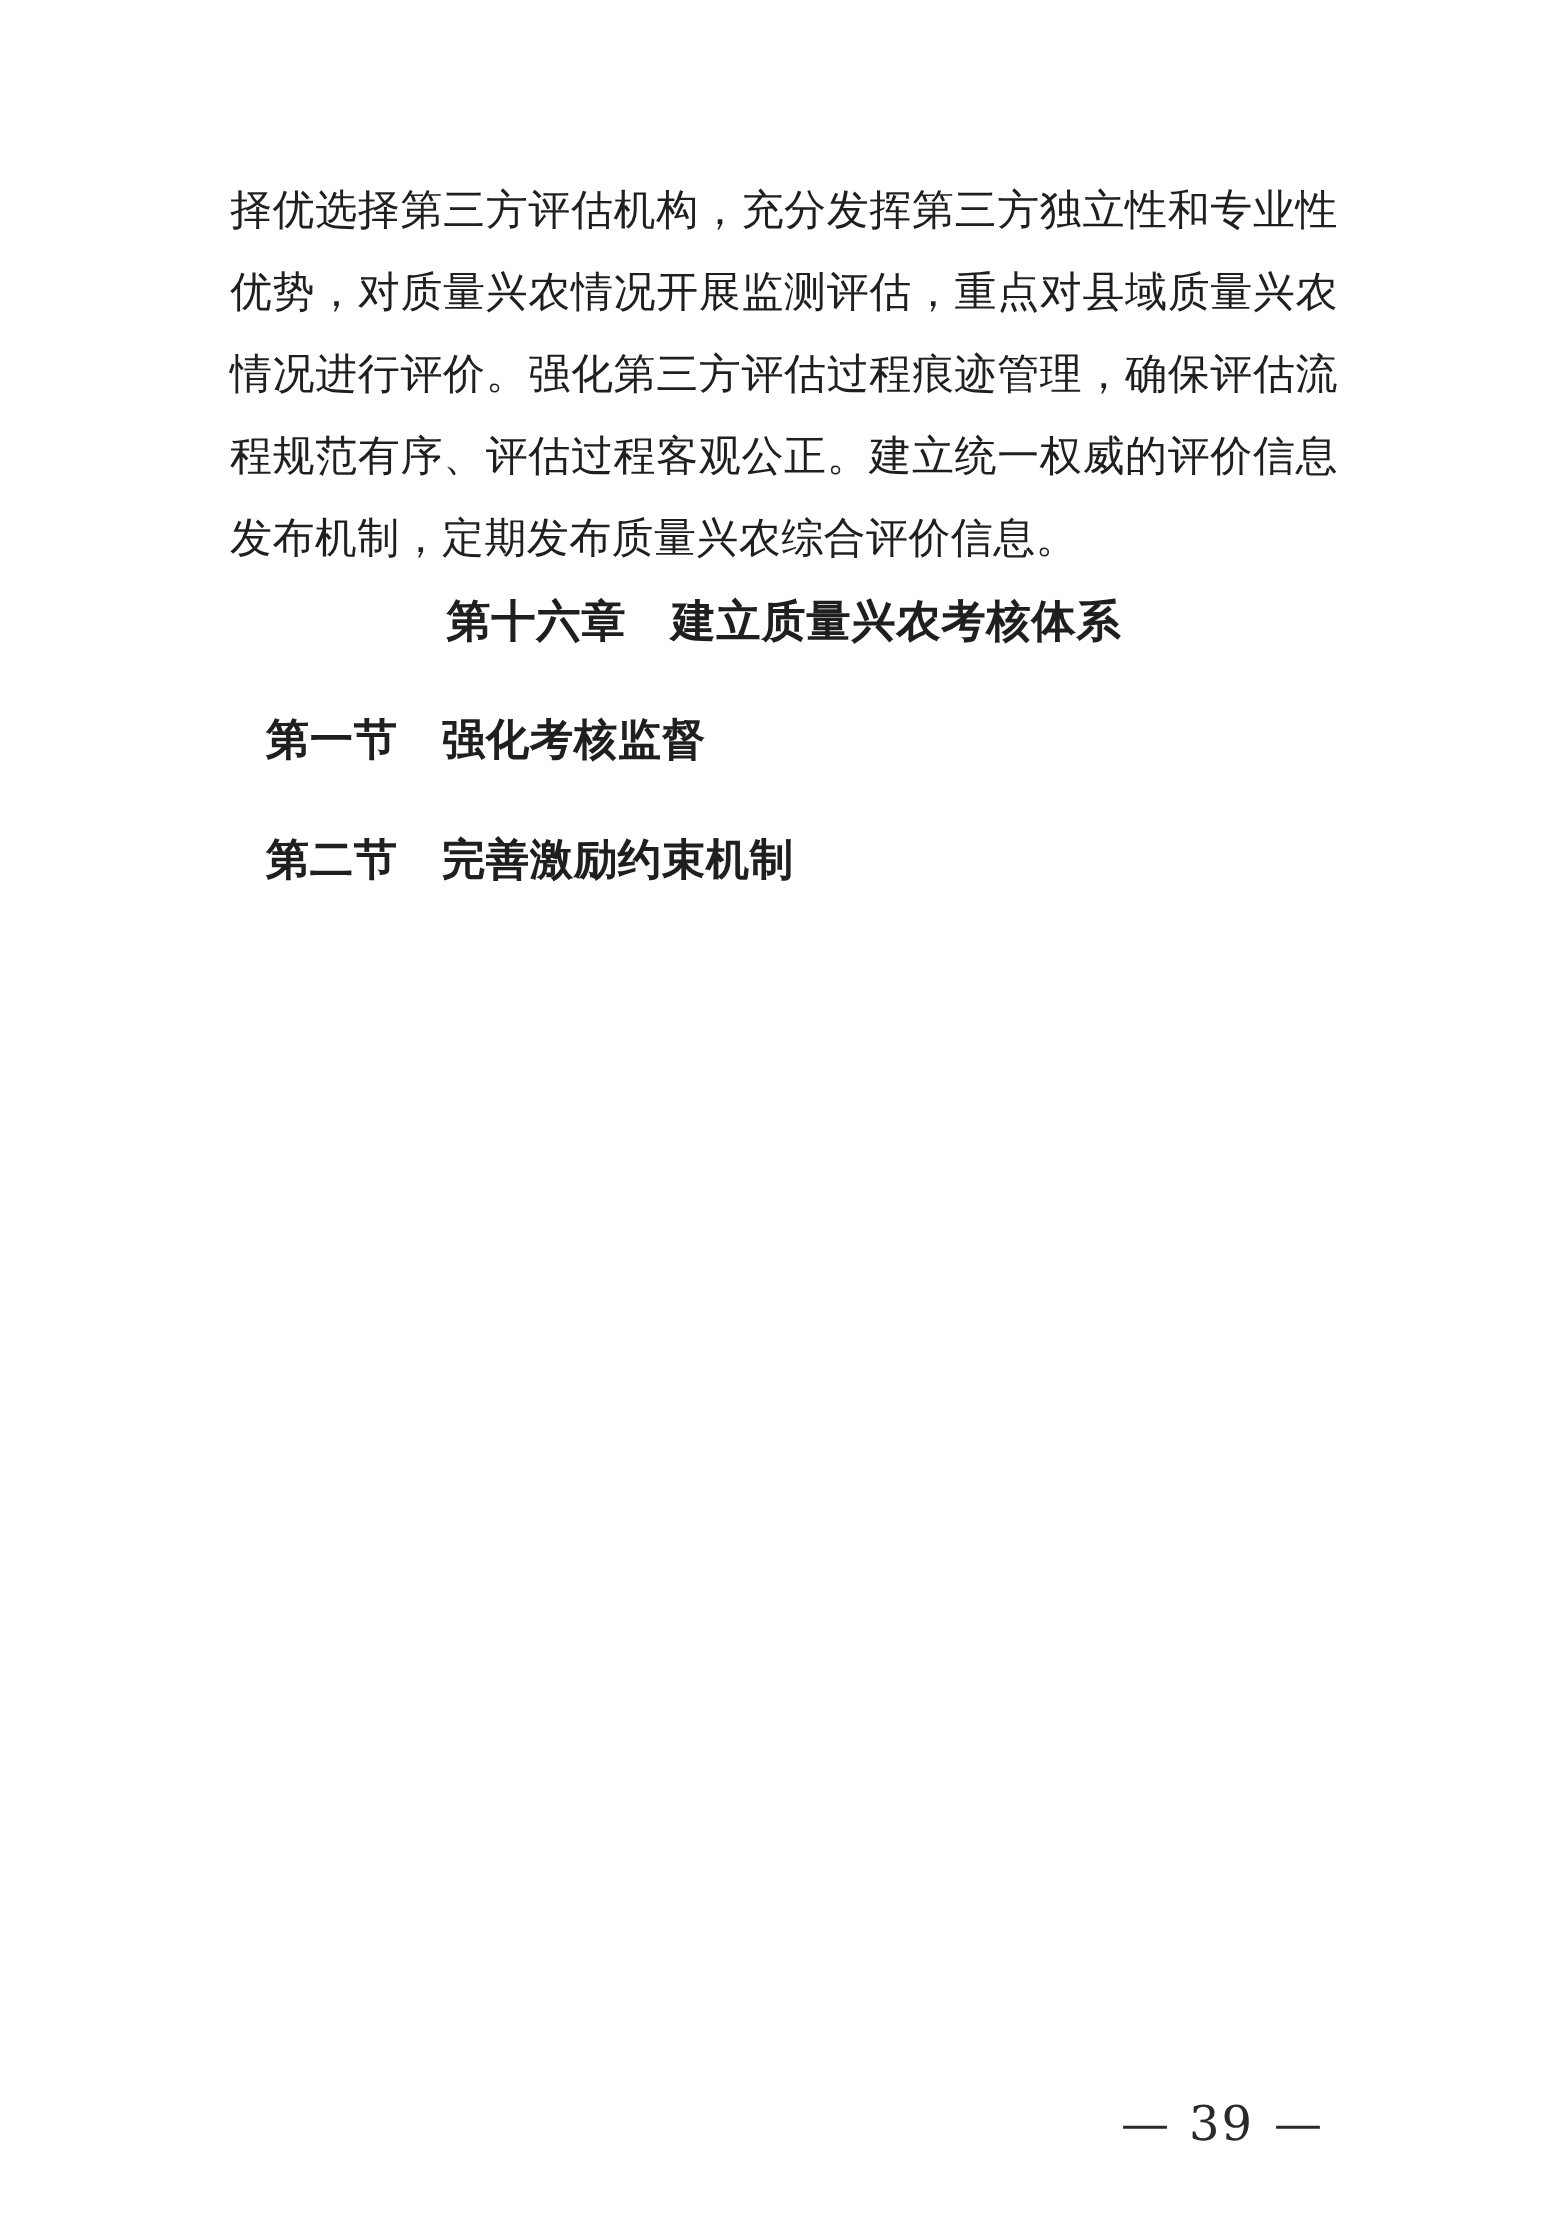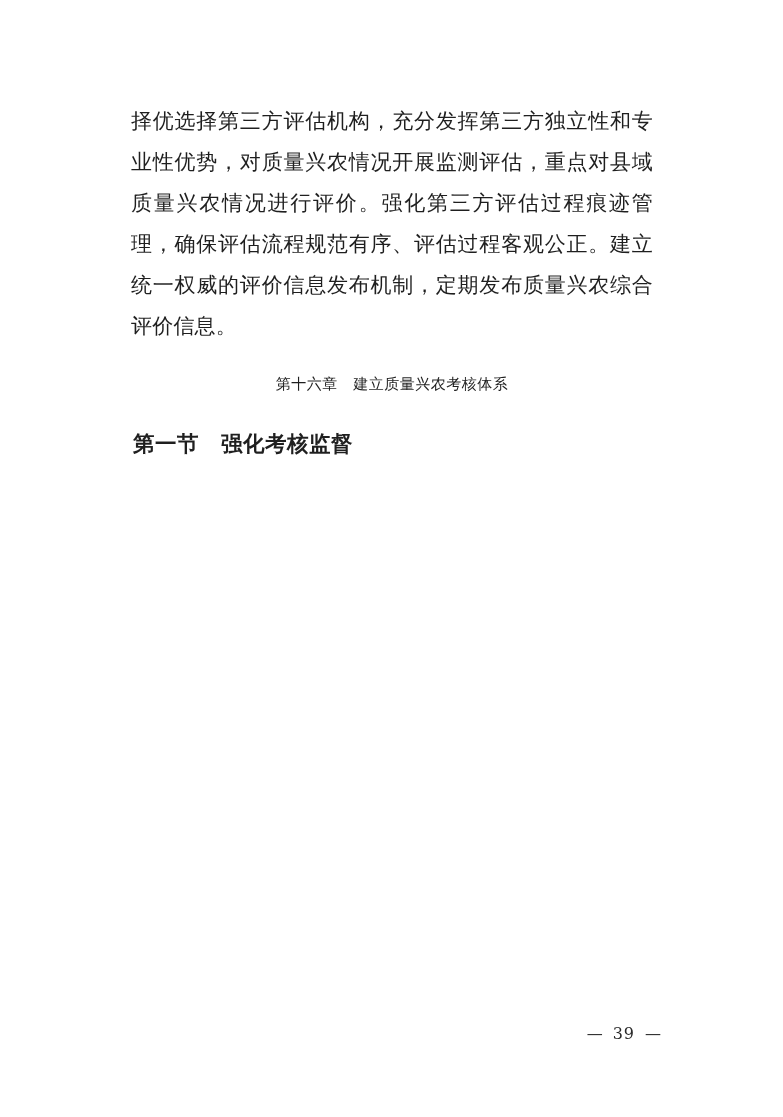--- a/index.html
+++ b/index.html
@@ -17,51 +17,51 @@
     overflow: hidden;
     box-sizing: border-box;
   }
   .content {
     position: absolute;
     left: 115px;
     top: 85px;
     width: 554px;
   }
   .body-para {
-    margin: 16px;
+    margin: 0;
     font-size: 21px;
     line-height: 41px;
     text-align: justify;
     text-justify: inter-character;
     letter-spacing: 0.2px;
     word-break: break-all;
   }
   .body-para.indent {
     text-indent: 2em;
   }
   .chapter-heading {
     margin: 0;
-    font-size: 15px;
+    font-size: 22px;
     line-height: 42px;
-    font-weight: normal;
+    font-weight: bold;
     text-align: center;
     letter-spacing: 0.5px;
   }
   .section-heading {
     margin: 18px;
     font-size: 21.5px;
     line-height: 42px;
     font-weight: bold;
     letter-spacing: 0.5px;
   }
   .footer {
     position: absolute;
-    top: 1020px;
+    top: 1048px;
     right: 112px;
-    font-size: 16px;
+    font-size: 24px;
     line-height: 28px;
     color: #2a2a2a;
     white-space: nowrap;
   }
   .footer .dash {
     display: inline-block;
     margin: 0 10px;
   }
   .footer .num {
     display: inline-block;
@@ -74,20 +74,21 @@
 <div class="page">
   <div class="content">
 
     <p class="body-para">择优选择第三方评估机构，充分发挥第三方独立性和专业性优势，对质量兴农情况开展监测评估，重点对县域质量兴农情况进行评价。强化第三方评估过程痕迹管理，确保评估流程规范有序、评估过程客观公正。建立统一权威的评价信息发布机制，定期发布质量兴农综合评价信息。</p>
 
     <h1 class="chapter-heading">第十六章　建立质量兴农考核体系</h1>
 
     <h2 class="section-heading">第一节　强化考核监督</h2>
 
 
+    <h2 class="section-heading">第二节　完善激励约束机制</h2>
 
 
   </div>
 
   <div class="footer">
     <span class="dash">—</span><span class="num">39</span><span class="dash">—</span>
   </div>
 </div>
 
 </body></html>

